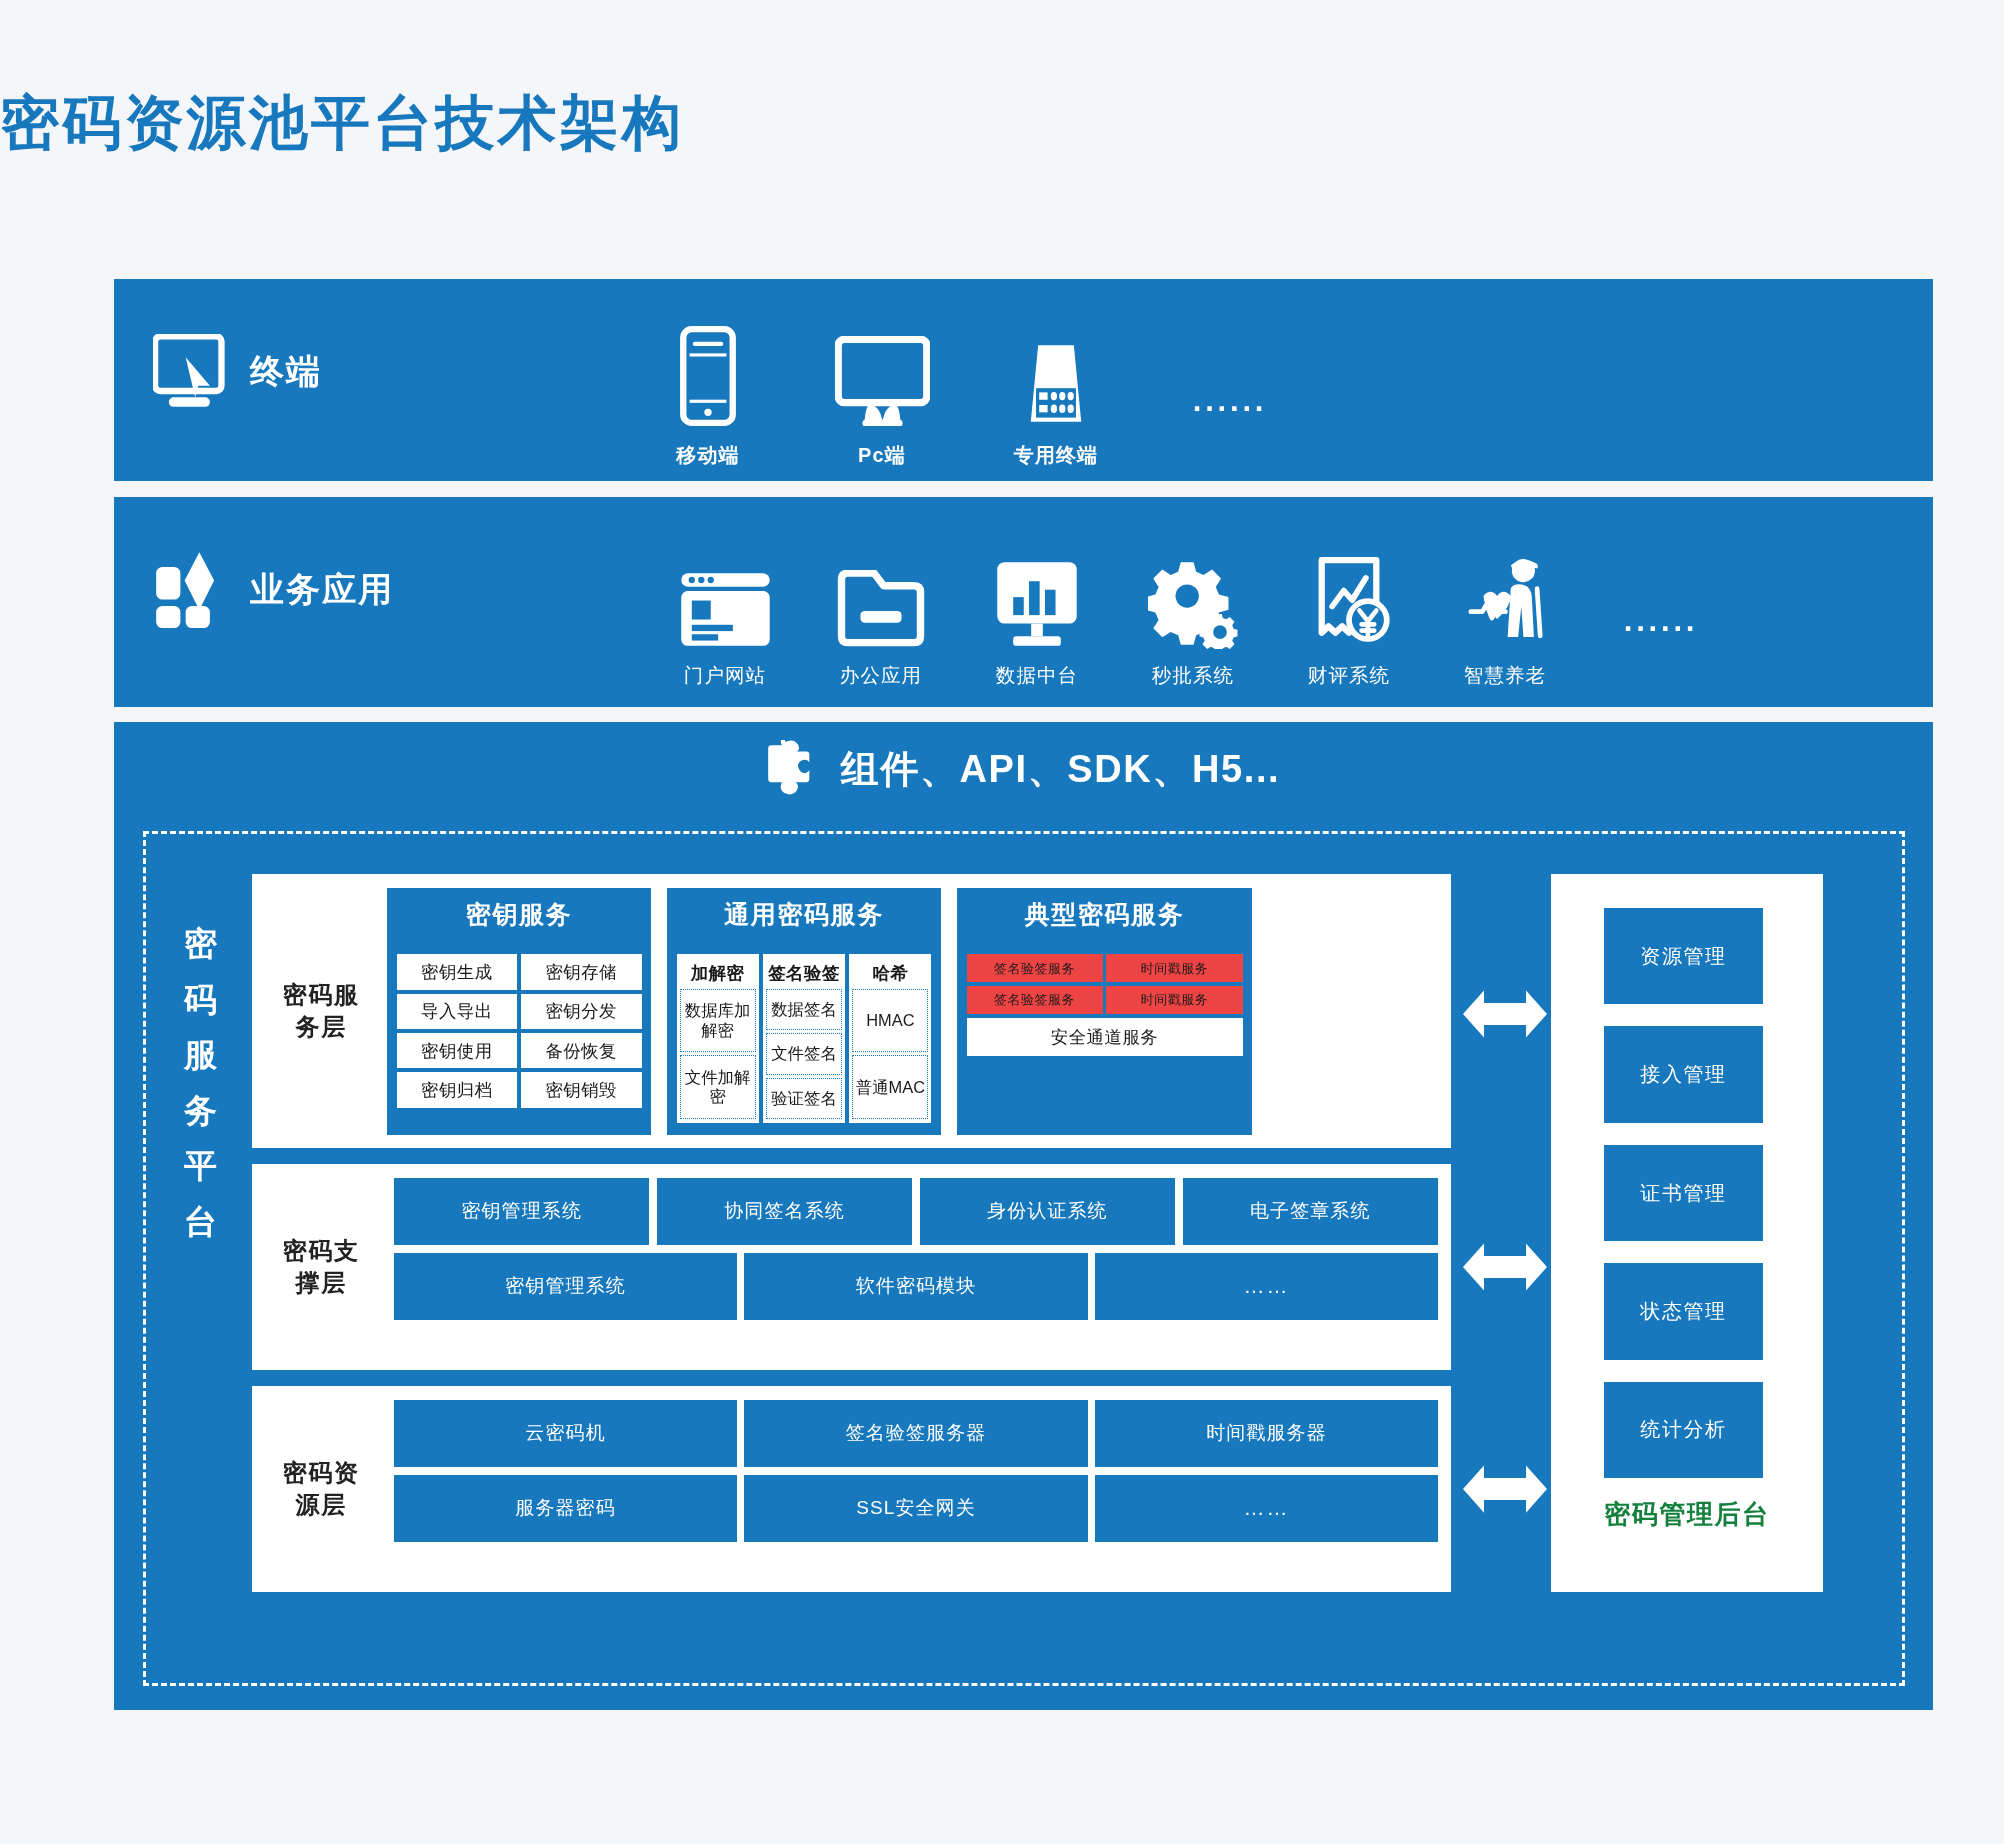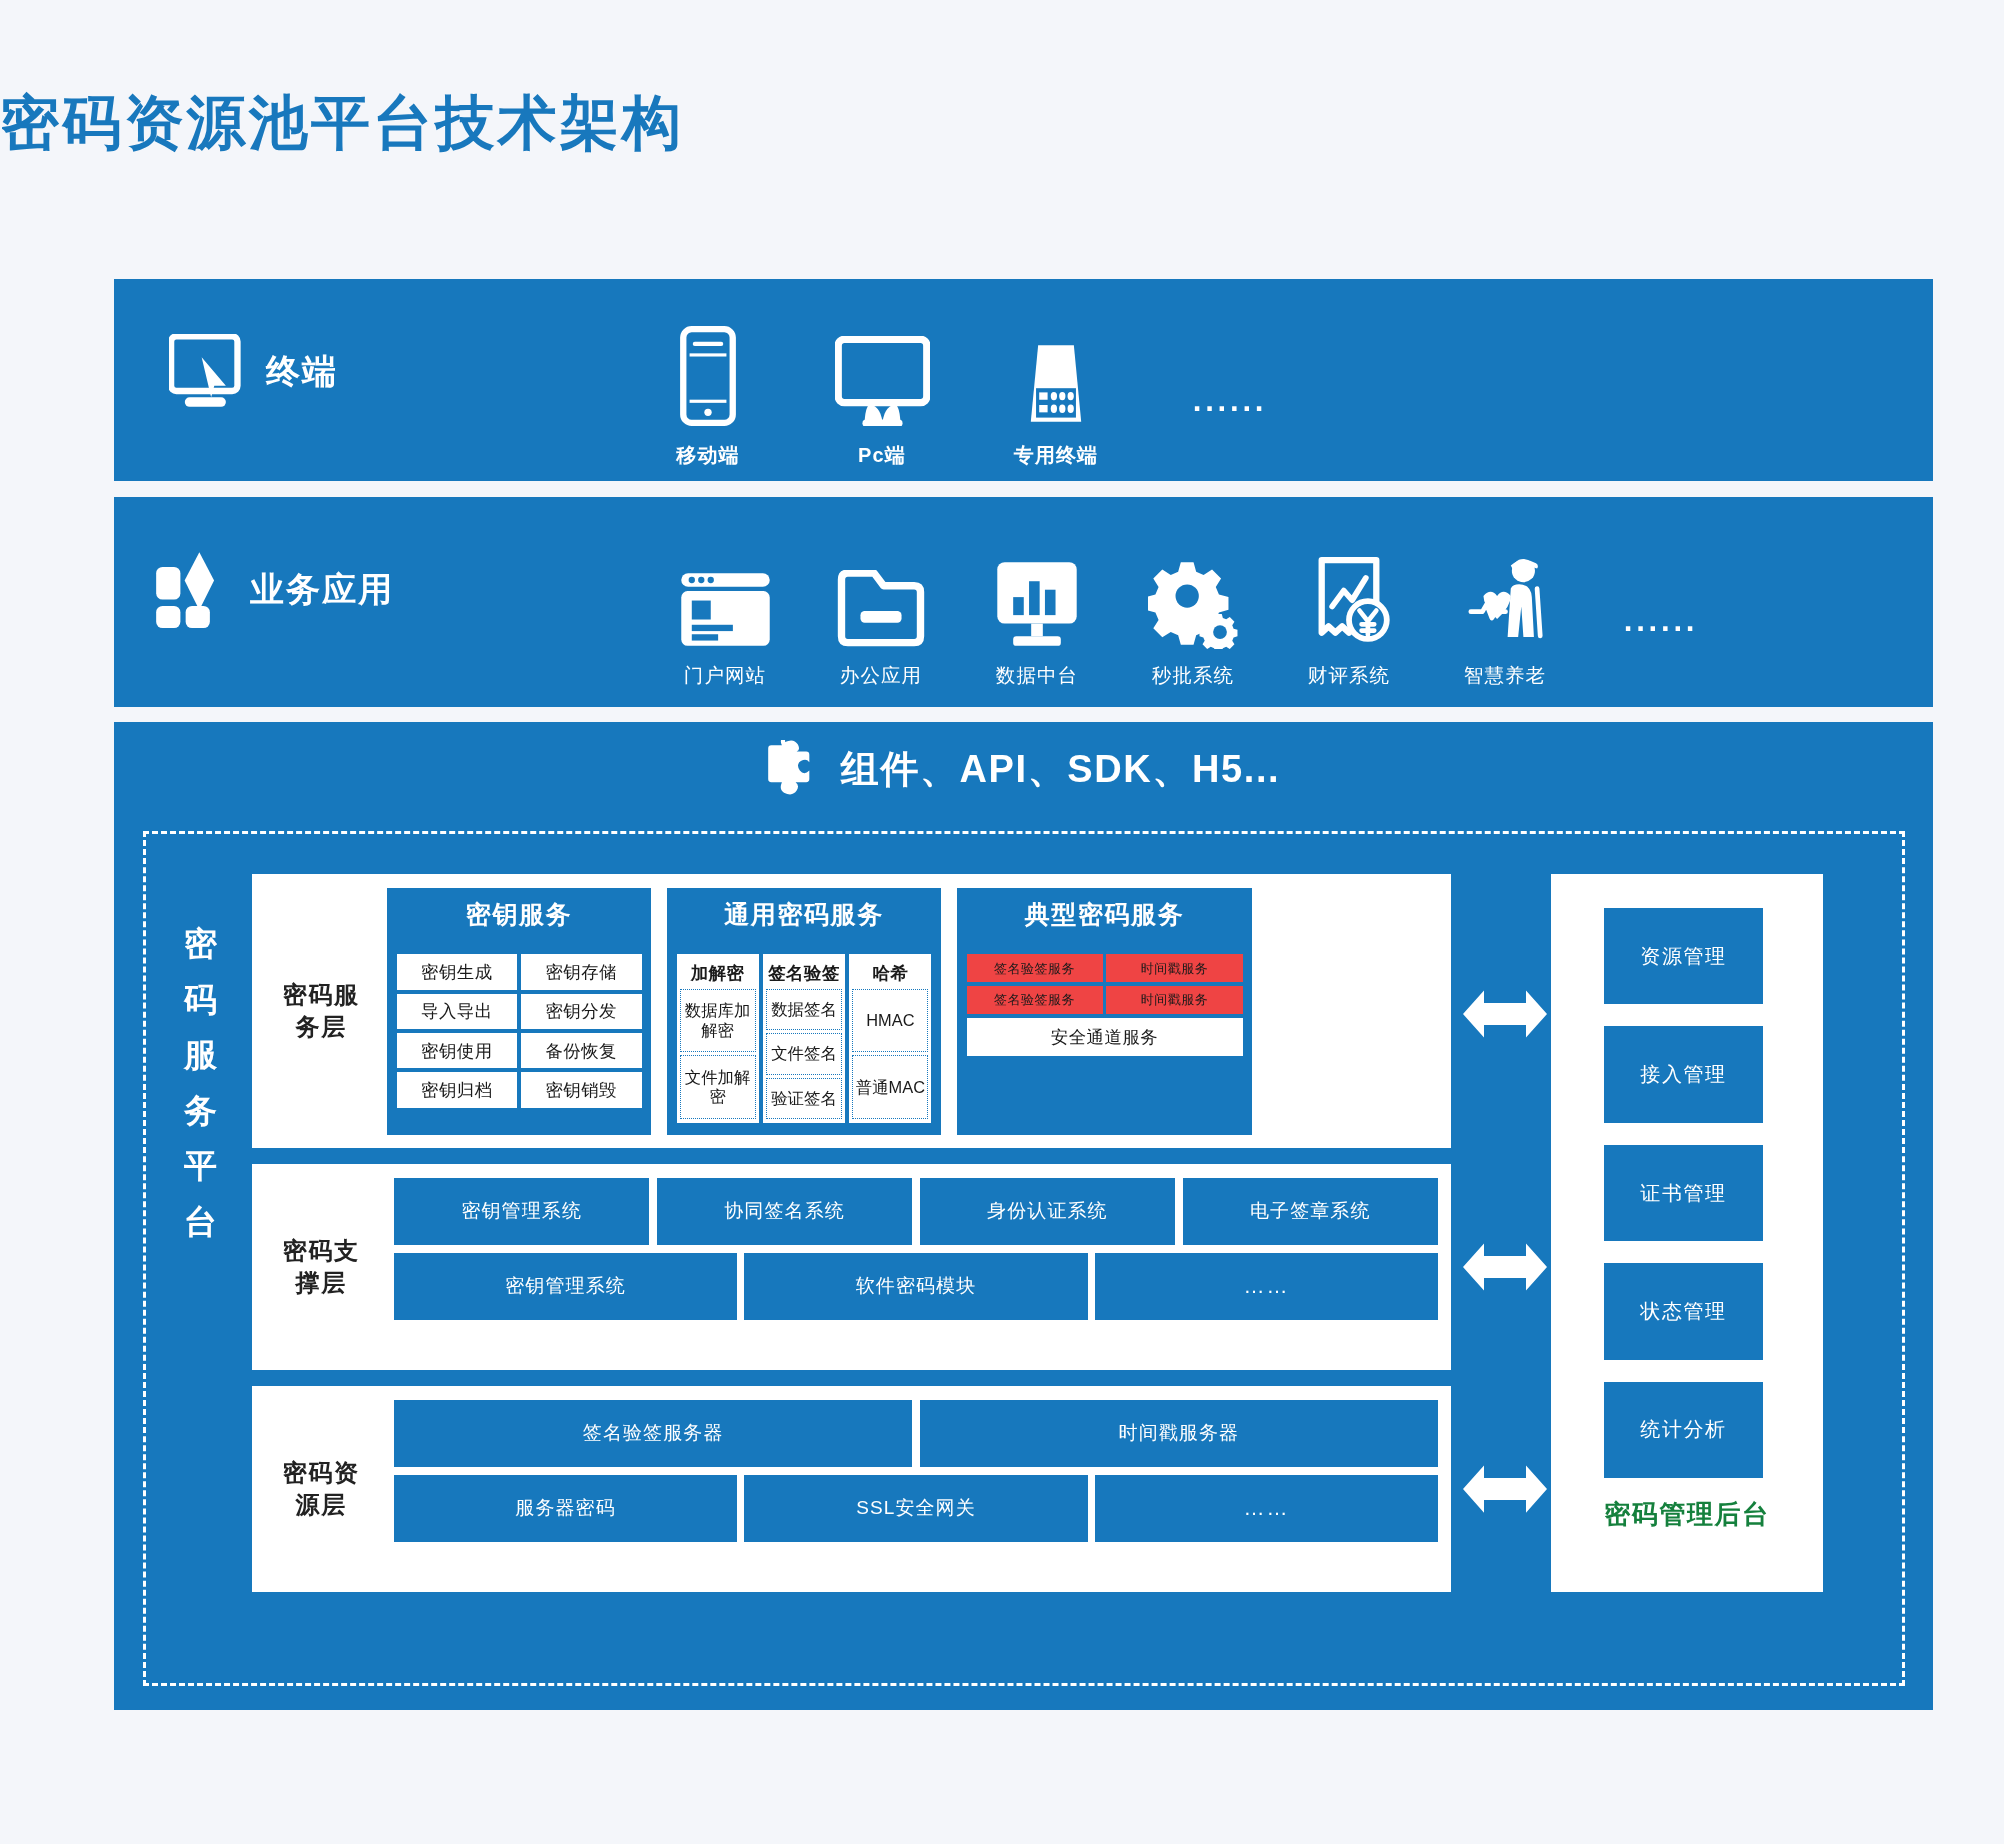--- a/index.html
+++ b/index.html
@@ -26,21 +26,21 @@
   #band-apps     { left: 114px; top: 497px; width: 1819px; height: 210px; }
   #band-platform { left: 114px; top: 722px; width: 1819px; height: 988px; }
 
   
   .band-head {
     position: absolute; display: flex; align-items: center; gap: 18px;
     color: #fff; font-weight: 800;
   }
   .band-head .head-label { font-size: 34px; letter-spacing: 2.1px; white-space: nowrap; }
 
-  #terminal-head { left: 39px; top: 55px; padding-left: 16px; }
+  #terminal-head { left: 23px; top: 55px; padding-left: 16px; }
   #apps-head     { left: 39px; top: 52px; }
 
   .term-items {
     position: absolute; left: 507px; top: 32px; width: 1277px; height: 158px;
     display: flex; align-items: flex-end;
   }
   .term-item { width: 174px; display: flex; flex-direction: column; align-items: center; }
   .term-item .ico { height: 106px; display: flex; align-items: flex-end; justify-content: center; }
   .term-item .cap {
     margin-top: 16px; color: #fff; font-size: 20px; font-weight: 700; letter-spacing: 1.1px;
@@ -446,20 +446,21 @@
       </div>
     </div>
 
     <div class="white-card" id="card-resource">
       <div class="card-side-label">
         <span>密码资</span>
         <span>源层</span>
       </div>
       <div class="tile-wrap">
         <div class="tile-row">
+          <div class="tile">云密码机</div>
           <div class="tile">签名验签服务器</div>
           <div class="tile">时间戳服务器</div>
         </div>
         <div class="tile-row">
           <div class="tile">服务器密码</div>
           <div class="tile">SSL安全网关</div>
           <div class="tile dots">……</div>
         </div>
       </div>
     </div>

